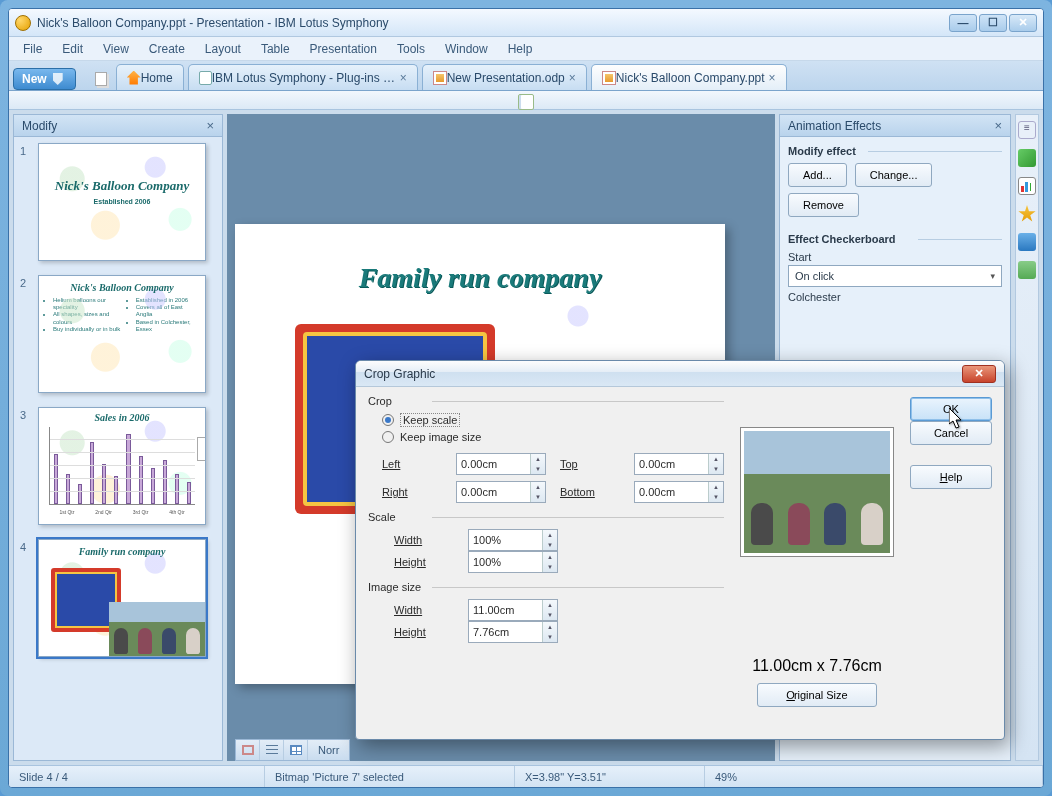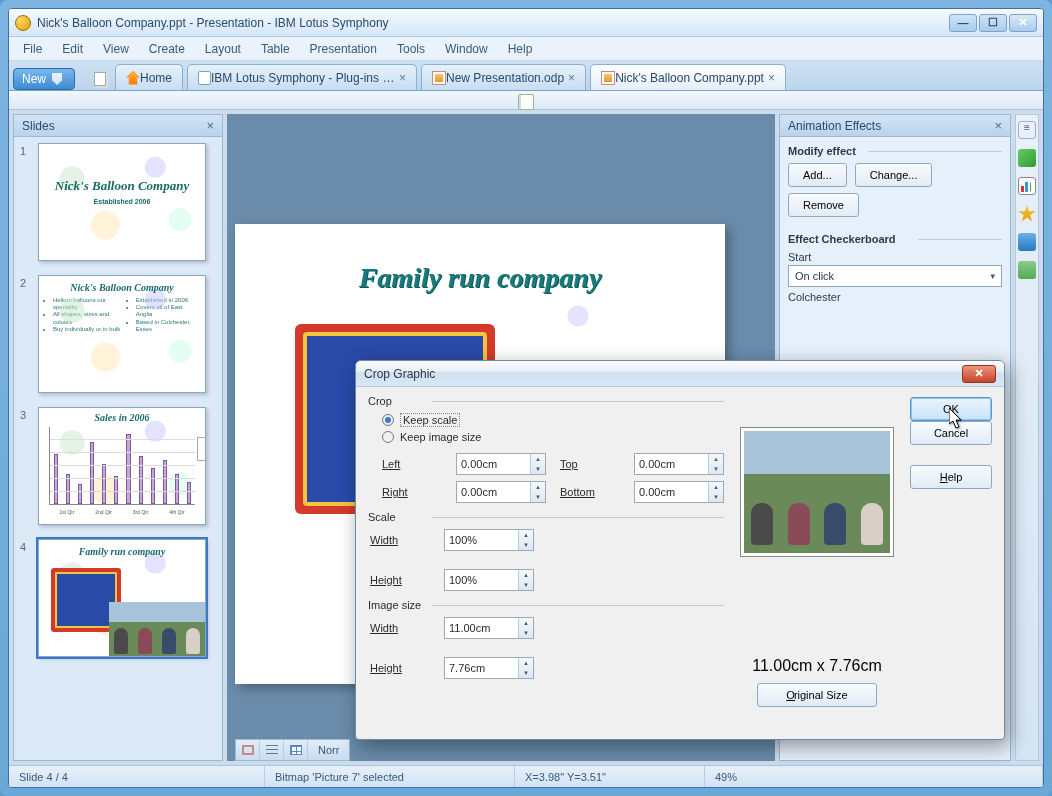--- a/index.html
+++ b/index.html
@@ -15,21 +15,21 @@
 .titlebar .winbtns { display:flex; gap:2px;}
 .titlebar .winbtn { width:28px; height:18px; background:linear-gradient(#cfe4f7,#a9cceb); border:1px solid #7aa4cc; border-radius:3px; display:flex; align-items:center; justify-content:center; font-size:11px; color:#2a4a6a; font-weight:bold; cursor:pointer;}
 .titlebar .winbtn.close{color:#fff; background:linear-gradient(#d8e9f8,#a9cceb);}
 
 
 .menubar { height: 24px; background:#eaf2fb; display:flex; align-items:center; padding:0 6px; gap:4px; font-size:12px; color:#3a5a7a; border-bottom:1px solid #c6d8ea;}
 .menubar span { padding:2px 8px; cursor:default; }
 
 
 .tabstrip { height: 30px; background:linear-gradient(#cfe1f3,#bcd5ed); display:flex; align-items:flex-end; padding:0 4px; gap:4px; border-bottom:1px solid #7ba4cc;}
-.newbtn { background:linear-gradient(#79b8ee,#3e8bd0); color:#fff; font-weight:normal; font-size:12px; padding:3px 12px 3px 8px; border-radius:4px; border:1px solid #2b6fa8; display:flex; align-items:center; gap:6px;}
+.newbtn { background:linear-gradient(#79b8ee,#3e8bd0); color:#fff; font-weight:bold; font-size:12px; padding:3px 12px 3px 8px; border-radius:4px; border:1px solid #2b6fa8; display:flex; align-items:center; gap:6px;}
 .newbtn .arrow{width:10px;height:12px;background:#fff;opacity:.8;clip-path:polygon(0 0,100% 0,100% 60%,50% 100%,0 60%);}
 .tabstrip .sep{width:6px;}
 .tabstrip .icbtn{width:22px;height:22px;border:1px solid transparent;display:flex;align-items:center;justify-content:center;border-radius:3px;}
 .tab { height:26px; background:linear-gradient(#e6f1fb,#c7ddf2); border:1px solid #8ab0d4; border-bottom:none; border-radius:5px 5px 0 0; display:flex; align-items:center; padding:0 10px; font-size:12px; color:#2a4a6a; max-width:230px;}
 .tab.active{background:linear-gradient(#fefefe,#e3eef8);}
 .tab .x{font-size:12px;color:#5a7a9a;margin-left:4px;}
 .tab .ic{width:14px;height:14px;}
 .ic-home{background:linear-gradient(#ffb347,#ff7a00);clip-path:polygon(50% 0,100% 50%,80% 50%,80% 100%,20% 100%,20% 50%,0 50%);}
 .ic-doc{background:#fff;border:1px solid #7aa;border-radius:2px;}
 .ic-pres{width:14px;height:12px;background:#fff;border:1px solid #c88;position:relative;}
@@ -122,21 +122,21 @@
 .dlg-close{width:34px;height:18px;background:linear-gradient(#e9967a,#c8442c);border:1px solid #a03020;border-radius:3px;color:#fff;display:flex;align-items:center;justify-content:center;font-size:11px;font-weight:bold;}
 .dlg-body{flex:1;display:flex;padding:8px 12px;gap:16px;}
 .dlg-left{flex:1;font-size:11px;color:#2a2a2a;}
 .grp{margin-bottom:8px;}
 .grp-label{font-size:11px;position:relative;margin-bottom:6px;}
 .grp-label::after{content:"";position:absolute;left:64px;right:0;top:50%;height:1px;background:#c8c8c8;}
 .radio-row{display:flex;align-items:center;gap:6px;margin:2px 0 4px 14px;}
 .radio{width:12px;height:12px;border:1px solid #777;border-radius:50%;display:inline-flex;align-items:center;justify-content:center;}
 .radio.on::after{content:"";width:6px;height:6px;background:#3a78c8;border-radius:50%;}
 .fld-grid{display:grid;grid-template-columns:60px 90px 60px 90px;gap:6px 14px;align-items:center;margin-left:14px;}
-.fld-grid2{display:grid;grid-template-columns:60px 90px;gap:18px 14px;align-items:center;margin-left:2px;}
+.fld-grid2{display:grid;grid-template-columns:60px 90px;gap:0 14px;align-items:center;margin-left:26px;}
 .spin{height:22px;border:1px solid #9aaabb;background:#fff;display:flex;align-items:center;padding:0 16px 0 4px;font-size:11px;position:relative;}
 .spin::after{content:"▲\A▼";white-space:pre;position:absolute;right:0;top:0;bottom:0;width:14px;font-size:6px;line-height:10px;text-align:center;border-left:1px solid #bcc;background:linear-gradient(#f4f8fc,#dde8f2);color:#556;}
 .ulabel{text-decoration:underline;}
 .dlg-mid{width:170px;display:flex;flex-direction:column;align-items:center;}
 .preview{width:154px;height:130px;border:1px solid #888;background:#fff;padding:3px;margin-top:32px;margin-bottom:100px;}
 .preview-img{width:100%;height:100%;background:linear-gradient(180deg,#a8c4da 0 35%,#6a8a5a 35% 100%);position:relative;}
 .ppl{position:absolute;bottom:8px;width:100%;display:flex;justify-content:space-around;}
 .ppl span{width:22px;height:42px;border-radius:10px 10px 4px 4px;}
 .p1{background:#4a4a4a;} .p2{background:#8a4a5a;} .p3{background:#3a4a6a;} .p4{background:#d8d0c8;}
 .imgsize-txt{font-size:16px;margin-bottom:8px;}
@@ -321,21 +321,21 @@
         </div>
     <div class="tb-btn">
           <span style="color:#5a8">▸</span>
         </div>
   </div>
 
   <div class="mainrow">
 
     <div class="slidespane">
       <div class="pane-hdr">
-            <span>Slides</span>
+            <span>Modify</span>
             <span class="x">×</span>
           </div>
       <div class="thumbs">
         <div class="thumb-row">
               <div class="thumb-num">1</div>
           <div class="thumb">
             <div class="balloons-bg"></div>
             <div class="th-title" style="font-size:13px;padding-top:34px;font-family:Georgia;font-style:italic;">Nick's Balloon
 Company</div>
             <div class="th-title" style="font-size:7px;padding-top:4px;">Established 2006</div>

